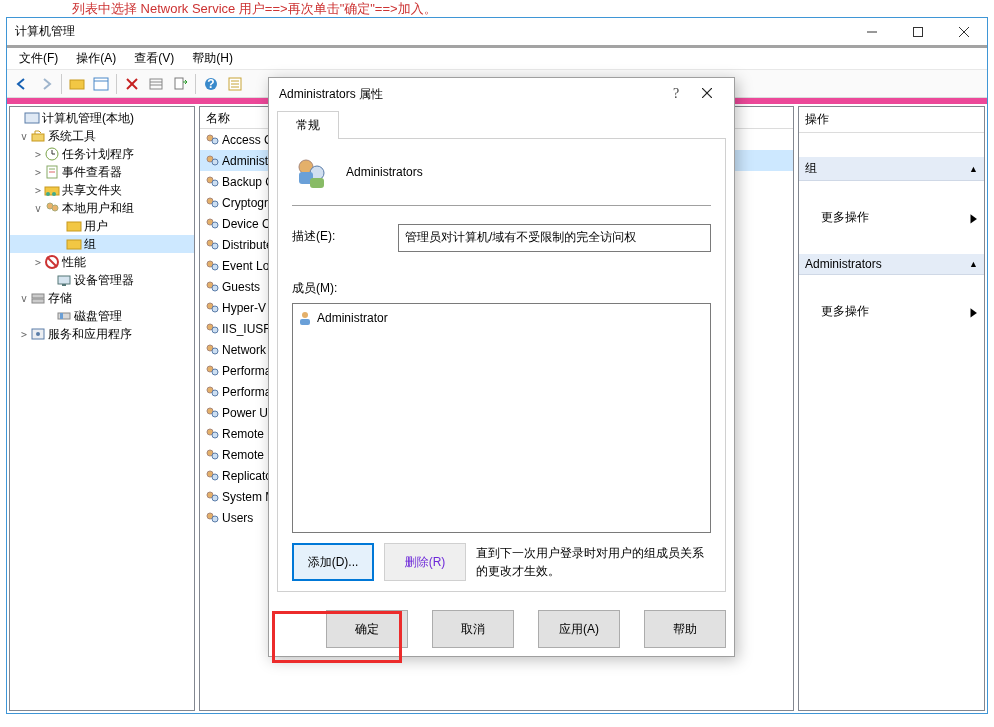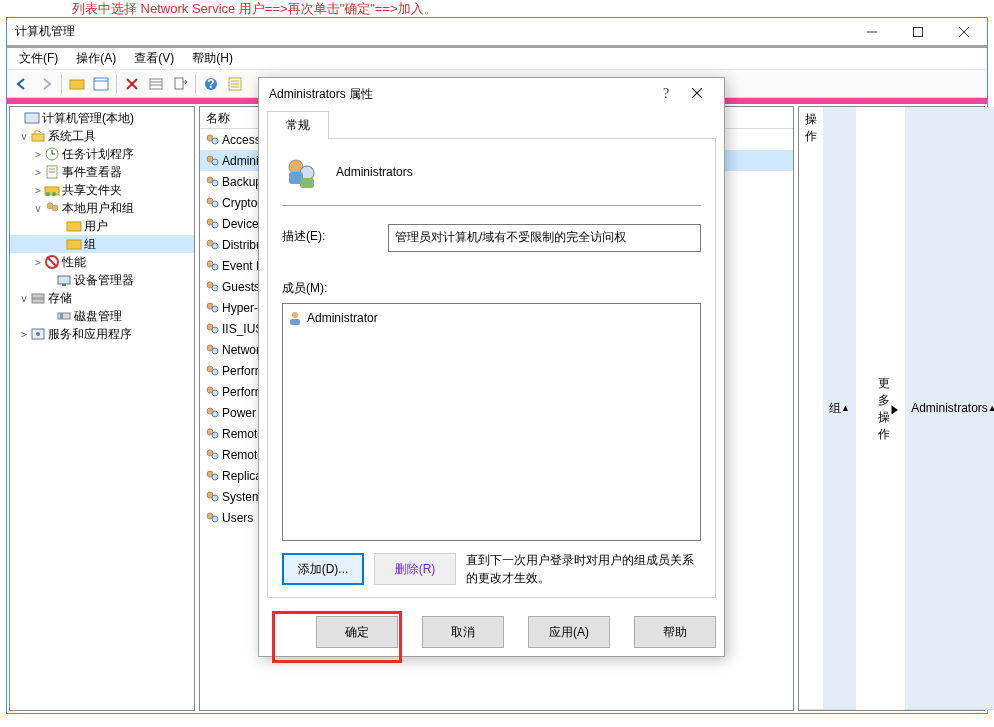--- a/index.html
+++ b/index.html
@@ -21,21 +21,21 @@
 
   .toolbar { height:28px; display:flex; align-items:center; padding:2px 4px; gap:2px; border-bottom:1px solid #dcdcdc; background:#fafafa; }
   .tool { width:22px; height:22px; display:flex; align-items:center; justify-content:center; border:1px solid transparent; }
   .tool svg { width:16px; height:16px; }
   .tool-sep { width:1px; height:20px; background:#ccc; margin:0 2px; }
 
   .content { flex:1; display:flex; border-top:6px solid #ec4899; }
   .panel { border:1px solid #828790; margin:2px; background:#fff; }
   .left-panel { width:186px; overflow:hidden; }
   .mid-panel  { flex:1; }
-  .right-panel{ width:187px; display:flex; flex-direction:row; }
+  .right-panel{ width:187px; display:flex; flex-direction:column;gap:24px; }
 
   
   .tree { padding:2px 0; }
   .tree-row { display:flex; align-items:center; height:18px; padding-right:4px; white-space:nowrap; }
   .tree-row .exp { width:12px; text-align:center; color:#6a6a6a; font-size:10px; font-family:Consolas,monospace; }
   .tree-row .ico { width:16px; height:16px; margin-right:2px; display:inline-flex; align-items:center; justify-content:center; }
   .tree-row.sel { background:#cde8ff; }
   .row-label { }
 
   
@@ -46,21 +46,21 @@
   .grp-ico { width:16px; height:16px; margin-right:2px; }
 
   
   .actions-title { padding:4px 6px; border-bottom:1px solid #dcdcdc; }
   .actions-section { background:#e4ecf7; padding:3px 6px; display:flex; justify-content:space-between; align-items:center; border-bottom:1px solid #cfd8e6; }
   .actions-section .tri { font-size:9px; }
   .actions-link { padding:4px 6px 4px 22px; display:flex; justify-content:space-between; align-items:center; }
   .actions-link .arrow { transform:scaleX(0.7); }
 
   
-  .dialog { position:absolute; top:77px; left:258px; width:467px; height:580px; border:1px solid #9f9f9f; background:#fff; box-shadow:3px 3px 14px rgba(0,0,0,0.25); display:flex; flex-direction:column; }
+  .dialog { position:absolute; top:77px; left:268px; width:467px; height:580px; border:1px solid #9f9f9f; background:#fff; box-shadow:3px 3px 14px rgba(0,0,0,0.25); display:flex; flex-direction:column; }
   .dlg-title { height:32px; display:flex; align-items:center; padding:0 10px; font-size:12px; color:#000; }
   .dlg-title .spacer { flex:1; }
   .dlg-title .q { width:28px; text-align:center; font-size:14px; color:#464646; font-family:"Segoe UI"; }
   .dlg-title .x { width:34px; text-align:center; }
   .dlg-title .x svg { width:10px; height:10px; stroke:#222; stroke-width:1.2; }
   .dlg-tabs { display:flex; padding:0 8px; background:#fff; }
   .dlg-tab { border:1px solid #d0d0d0; border-bottom:none; padding:5px 18px; background:#fff; position:relative; top:1px; }
   .dlg-body { flex:1; border:1px solid #d0d0d0; margin:0 8px 8px 8px; background:#fff; padding:14px 14px 10px 14px; display:flex; flex-direction:column; }
 
   .dlg-head { display:flex; align-items:center; gap:18px; padding:2px 0 16px 2px; border-bottom:1px solid #a0a0a0; }
@@ -69,21 +69,21 @@
   .desc-row { display:flex; align-items:flex-start; margin-top:18px; gap:18px; }
   .desc-row label { width:88px; padding-top:4px; }
   .desc-row .tf { flex:1; height:28px; border:1px solid #7a7a7a; padding:4px 6px; }
 
   .members-label { margin-top:28px; }
   .members-box { flex:1; border:1px solid #7a7a7a; margin-top:6px; padding:4px; overflow:auto; }
   .member { display:flex; align-items:center; height:20px; gap:4px; }
   .member .usr-ico { width:16px; height:16px; }
 
   .below-row { display:flex; align-items:center; margin-top:10px; gap:10px; }
-  .btn { height:32px; min-width:82px; border:1px solid #acacac; background:#e1e1e1; display:inline-flex; align-items:center; justify-content:center; padding:0 8px; }
+  .btn { height:38px; min-width:82px; border:1px solid #acacac; background:#e1e1e1; display:inline-flex; align-items:center; justify-content:center; padding:0 8px; }
   .btn.primary { border:2px solid #0078d7; background:#e5f1fb; }
   .btn.disabled { color:#6d28d9; background:#efefef; border-color:#d0d0d0; }
   .note { font-size:12px; line-height:1.5; color:#000; }
 
   .red-hl { position:absolute; border:3px solid #ec2b2b; }
 
   .footer-row { display:flex; gap:24px; justify-content:flex-end; padding:10px 8px 8px 8px; }
 
   
   .folder-ico { fill:#f2c744; stroke:#c79a1f; }

